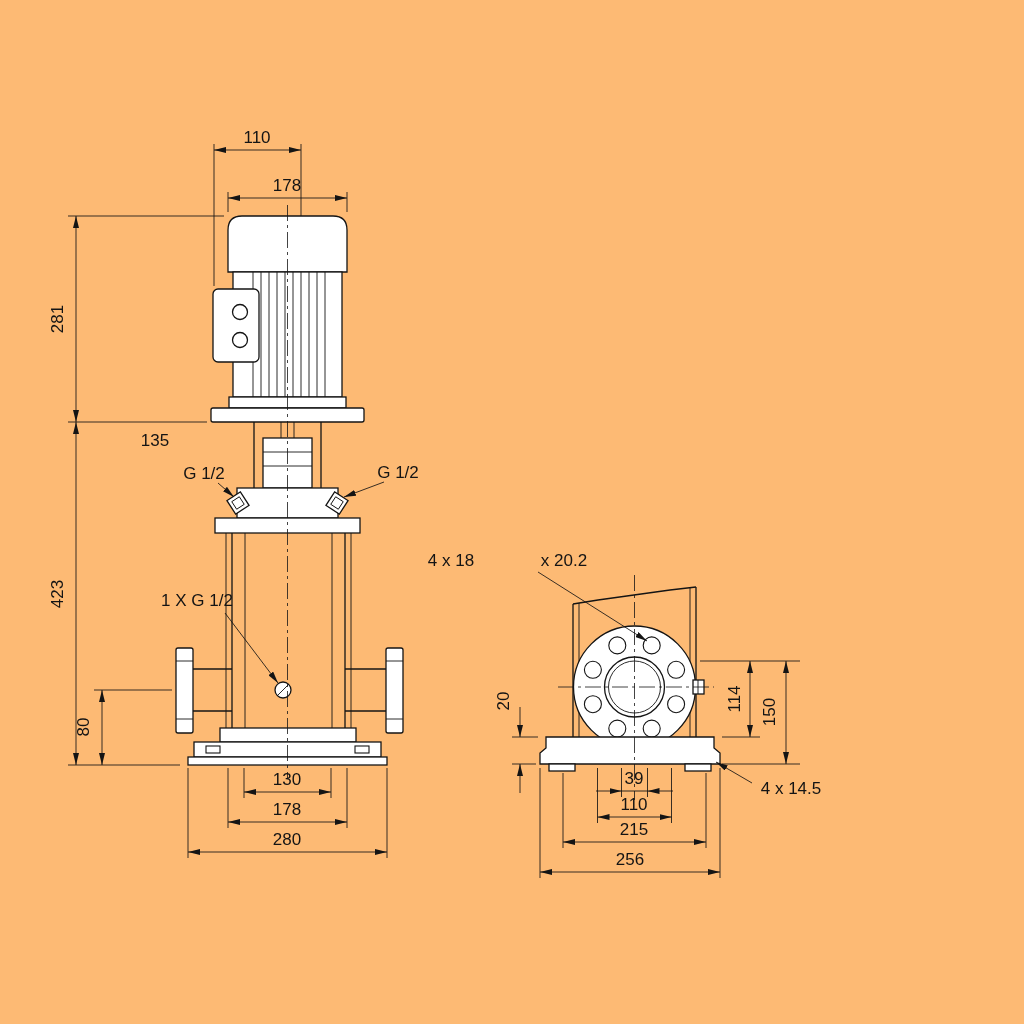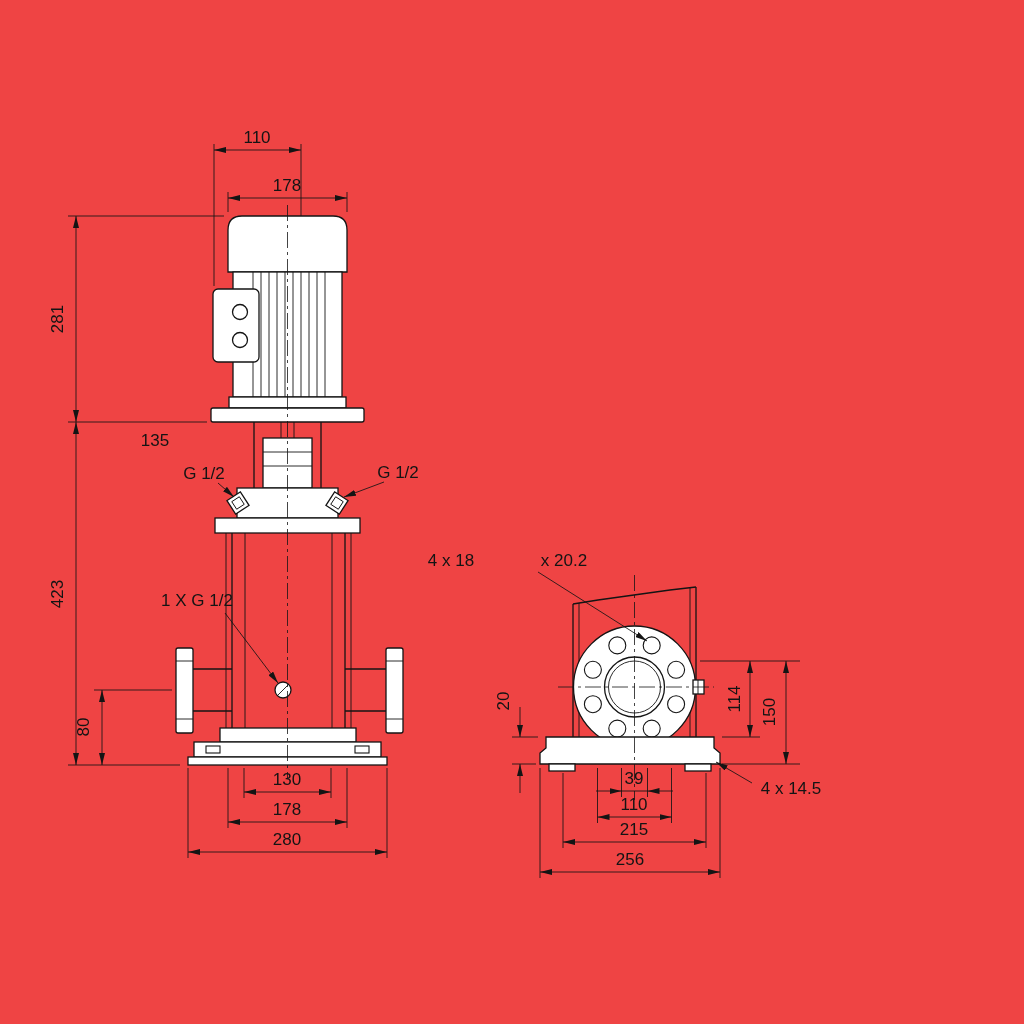--- a/index.html
+++ b/index.html
@@ -1,16 +1,16 @@
 <!DOCTYPE html>
 <html><head>
 <meta charset="utf-8">
 <style>
   html,body{margin:0;padding:0;background:#ffffff;}
-  .page{width:1024px;height:1024px;background:#ef4444;position:relative;overflow:hidden;}
+  .page{width:1024px;height:1024px;background:#fdba74;position:relative;overflow:hidden;}
   svg{display:block;}
   svg text{font-family:"Liberation Sans", sans-serif;fill:#141414;font-size:17px;}
   .outline{stroke:#141414;stroke-width:1.3;fill:none;}
   .outlineW{stroke:#141414;stroke-width:1.3;fill:#ffffff;}
   .thin{stroke:#141414;stroke-width:0.9;fill:none;}
   .ext{stroke:#141414;stroke-width:0.85;fill:none;}
   .dim{stroke:#141414;stroke-width:0.85;fill:none;marker-start:url(#arw);marker-end:url(#arw);}
   .dimE{stroke:#141414;stroke-width:0.85;fill:none;marker-end:url(#arw);}
   .cl{stroke:#141414;stroke-width:0.8;fill:none;stroke-dasharray:16 4 3 4;}
   .hole{stroke:#141414;stroke-width:1.1;fill:#ffffff;}

